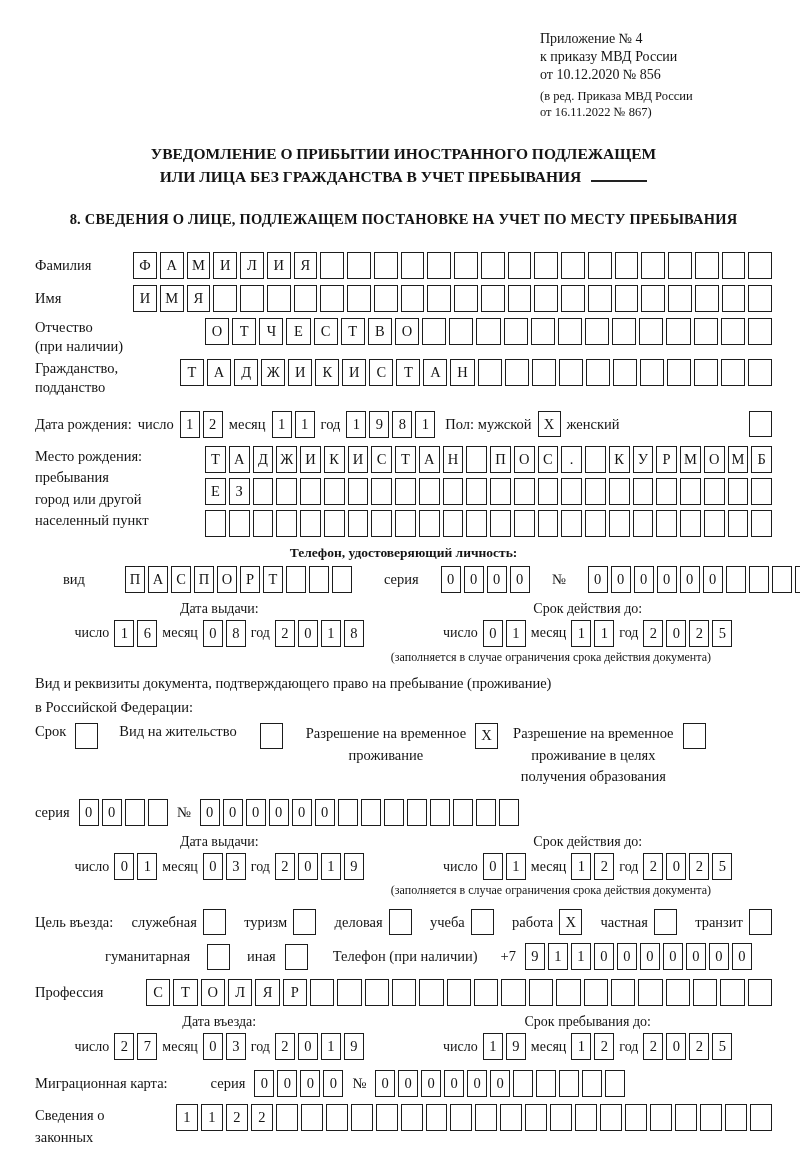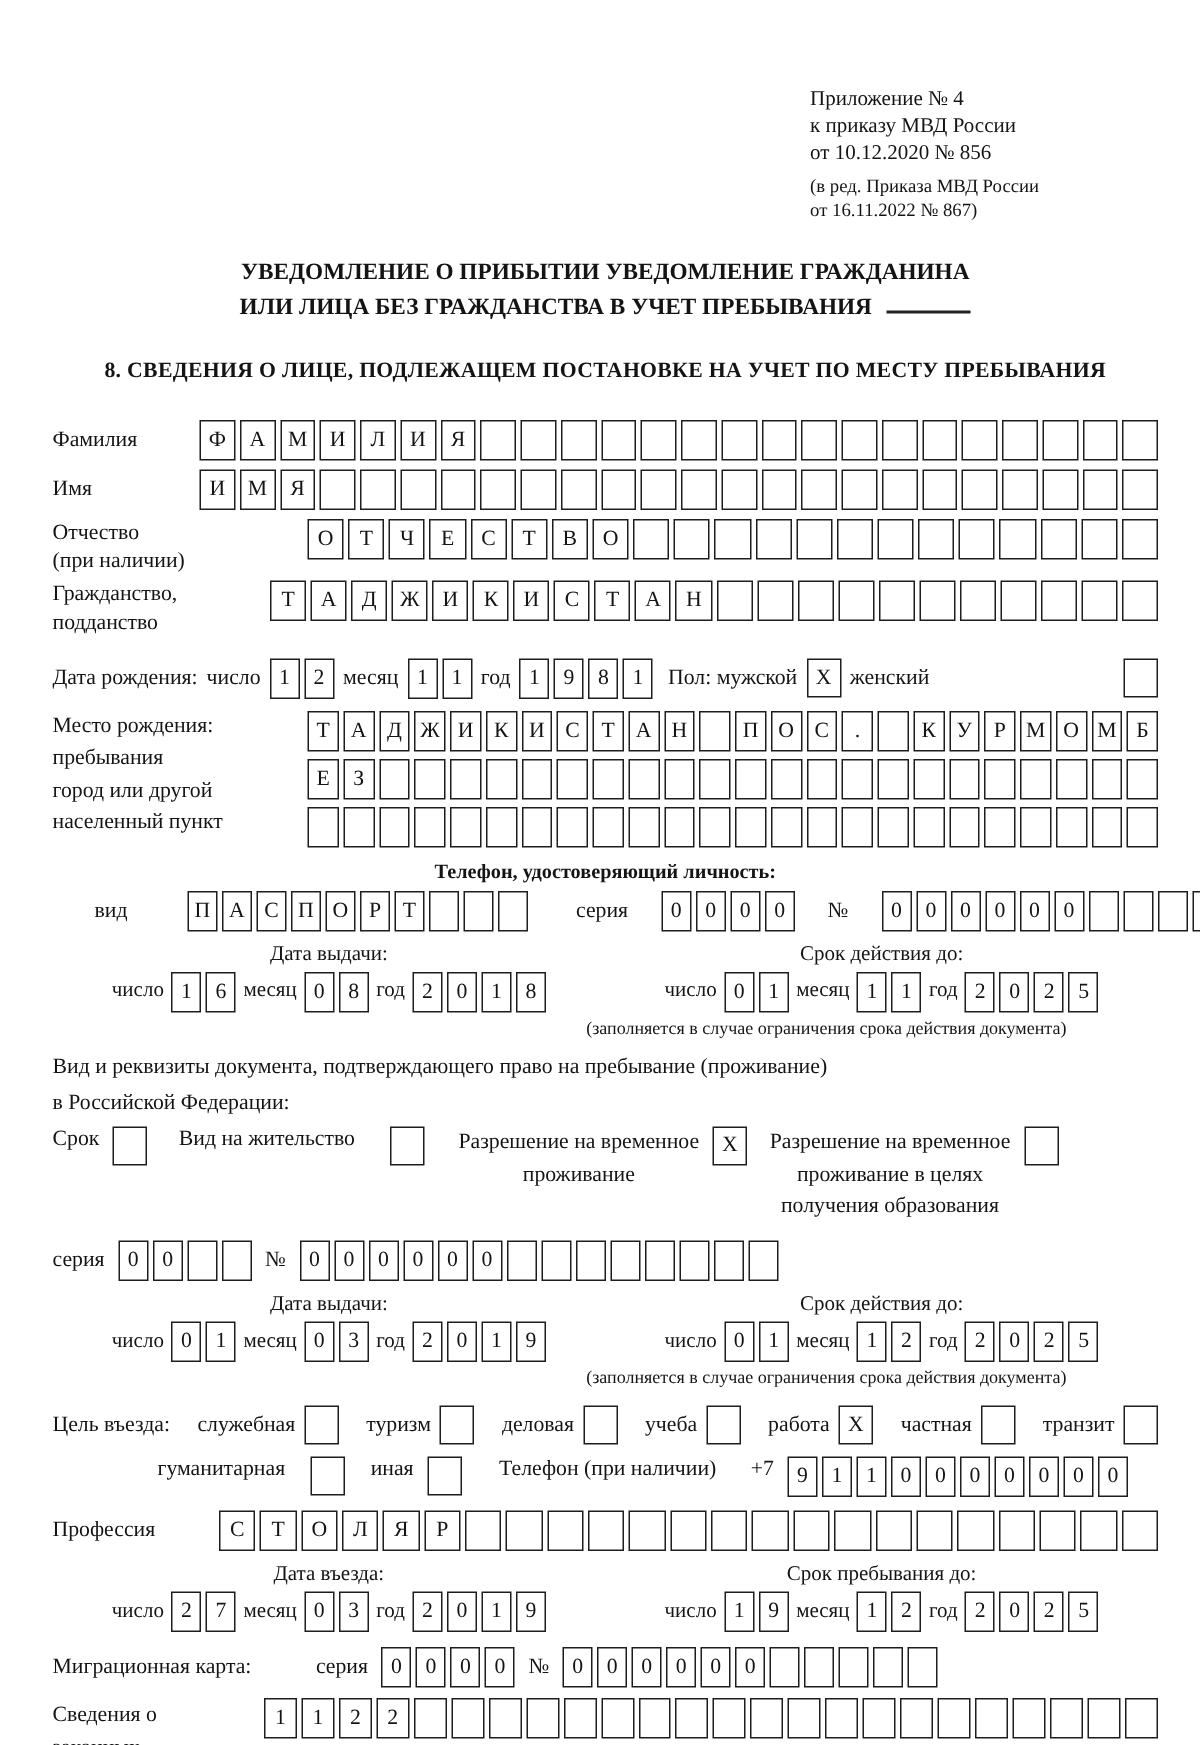--- a/index.html
+++ b/index.html
@@ -2,21 +2,21 @@
 <html><head>
 <meta charset="utf-8">
 <style>
   * { margin:0; padding:0; box-sizing:border-box; }
   html,body { background:#ffffff; }
   .page {
     width:800px; min-height:1163px; background:#fff; color:#141414;
     font-family:"Liberation Serif", serif; font-size:14.5px;
     padding:30px 28px 18px 35px; overflow:hidden;
   }
-  .hdr { margin-left:auto; width:232px; line-height:1.28; font-size:14px;margin-top:28px; }
+  .hdr { margin-left:auto; width:232px; line-height:1.28; font-size:14px; }
   .hdr-amend { font-size:12.5px; margin-top:4px; line-height:1.3; }
   .forma { text-align:right; font-weight:bold; font-size:15px; margin-top:18px; padding-right:4px; letter-spacing:.4px; }
   .title { text-align:center; font-weight:bold; font-size:15.5px; line-height:1.5; margin-top:22px; }
   .title-blank { display:inline-block; width:56px; height:15px; border-bottom:2px solid #222; margin-left:10px; }
   .sect { font-weight:bold; font-size:14.5px; margin-top:22px; text-align:center; letter-spacing:.2px; white-space:nowrap; }
 
   .frow { display:flex; align-items:center; margin-top:6px; }
   .flabel { flex-shrink:0; }
   .flabel2 { flex-shrink:0; line-height:1.35; }
   .cellrow { display:flex; gap:3px; flex:1; min-width:0; }
@@ -50,21 +50,21 @@
   .dates-note { margin-left:40%; width:60%; text-align:center; font-size:12px; margin-top:3px; }
 
   .intro { margin-top:10px; }
   .intro2 { margin-top:7px; }
   .options-row { display:flex; align-items:flex-start; gap:15px; margin-top:7px; }
   .opt { display:flex; align-items:flex-start; gap:9px; }
   .opt-lines { text-align:center; line-height:1.5; }
   .series-row { display:flex; align-items:center; gap:9px; margin-top:11px; }
   .purpose-row { display:flex; align-items:center; justify-content:space-between; margin-top:11px; }
   .purpose-item { display:flex; align-items:center; gap:6px; }
-  .phone-row { display:flex; gap:9px; margin-top:8px; margin-left:70px; }
+  .phone-row { display:flex; align-items:center; gap:9px; margin-top:8px; margin-left:70px; }
   .mig-row { display:flex; align-items:center; gap:9px; margin-top:10px; }
   .mig-series-gap { margin-left:34px; }
   .guardians { display:flex; margin-top:7px; }
   .g-label { width:141px; flex-shrink:0; line-height:1.52; }
   .g-rows { flex:1; display:flex; flex-direction:column; gap:6px; min-width:0; }
   .nowrap { white-space:nowrap; }
 </style>
 </head>
 <body>
 
@@ -74,21 +74,21 @@
     <div>Приложение № 4</div>
     <div>к приказу МВД России</div>
     <div>от 10.12.2020 № 856</div>
     <div class="hdr-amend">
       <div>(в ред. Приказа МВД России</div>
       <div>от 16.11.2022 № 867)</div>
     </div>
   </div>
 
   <div class="title">
-    <div>УВЕДОМЛЕНИЕ О ПРИБЫТИИ УВЕДОМЛЕНИЕ ГРАЖДАНИНА</div>
+    <div>УВЕДОМЛЕНИЕ О ПРИБЫТИИ ИНОСТРАННОГО ПОДЛЕЖАЩЕМ</div>
     <div><span>ИЛИ ЛИЦА БЕЗ ГРАЖДАНСТВА В УЧЕТ ПРЕБЫВАНИЯ</span><span class="title-blank"></span></div>
   </div>
 
   <div class="sect">8. СВЕДЕНИЯ О ЛИЦЕ, ПОДЛЕЖАЩЕМ ПОСТАНОВКЕ НА УЧЕТ ПО МЕСТУ ПРЕБЫВАНИЯ</div>
 
   <div class="frow" style="margin-top:24px;">
     <span class="flabel w98">Фамилия</span>
     <span class="cellrow">
         <span class="cell">Ф</span>
         <span class="cell">А</span>

